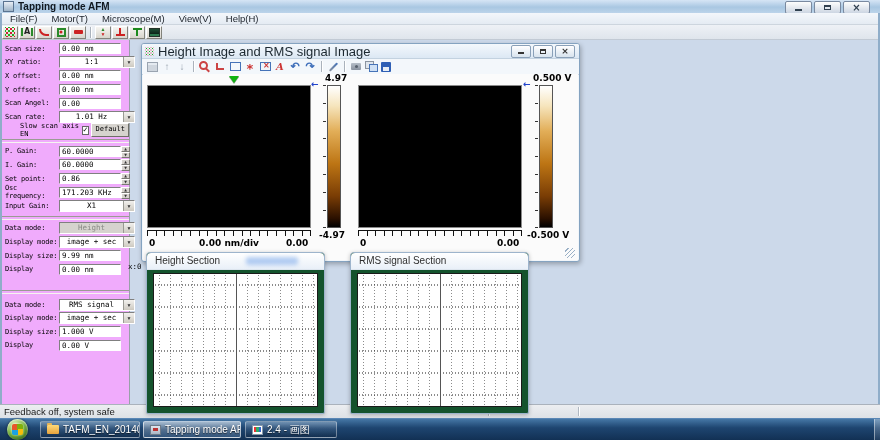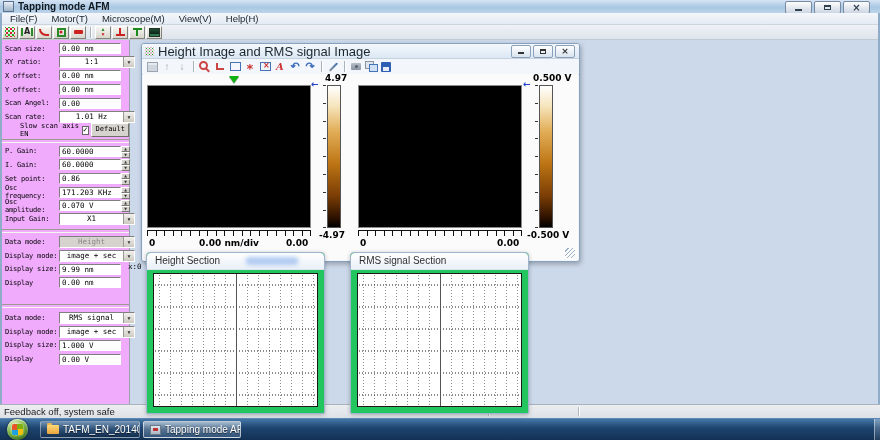--- a/index.html
+++ b/index.html
@@ -95,21 +95,21 @@
   .blk{position:absolute;background:#000;border:1px solid #8a8a8a;box-sizing:border-box;}
   .cbar{position:absolute;width:14px;height:143px;border:1px solid #555;box-sizing:border-box;background:linear-gradient(to bottom,#ffffff 0%,#f6e5bd 14%,#e2ae58 32%,#bd7514 55%,#7a3d05 78%,#2a1000 94%,#000 100%);}
   .cticks{position:absolute;width:3px;height:143px;background:repeating-linear-gradient(to bottom,#333 0 1px,transparent 1px 17.8px);}
   .ruler{position:absolute;height:5px;border-top:1px solid #111;background:repeating-linear-gradient(90deg,#111 0 1px,transparent 1px 8.6px);}
   .axlab{position:absolute;font:bold 9px "DejaVu Sans",sans-serif;color:#000;white-space:nowrap;}
   .scalelab{position:absolute;font:bold 9px "DejaVu Sans",sans-serif;color:#000;white-space:nowrap;}
   .tri-down{position:absolute;width:0;height:0;border-left:5px solid transparent;border-right:5px solid transparent;border-top:7px solid #10b410;filter:drop-shadow(0 1px 0 rgba(0,60,0,.5));}
   .barrow{position:absolute;font:bold 9px/9px "DejaVu Sans",sans-serif;color:#2244cc;}
   .grip{position:absolute;right:3px;bottom:2px;width:10px;height:10px;background:repeating-linear-gradient(135deg,transparent 0 2px,#9ab0c6 2px 3px);}
   
-  .secwin{position:absolute;width:179px;height:162px;background:#22c55e;border:1px solid #9db4cc;border-radius:4px 4px 2px 2px;box-shadow:0 1px 4px rgba(0,0,0,.25);z-index:30;box-sizing:border-box;}
+  .secwin{position:absolute;width:179px;height:162px;background:#14532d;border:1px solid #9db4cc;border-radius:4px 4px 2px 2px;box-shadow:0 1px 4px rgba(0,0,0,.25);z-index:30;box-sizing:border-box;}
   .secwin .stitle{height:16px;background:linear-gradient(#ffffff,#e9f0f8);border-bottom:1px solid #dde5ee;border-radius:4px 4px 0 0;font-size:10px;color:#303030;line-height:16px;padding-left:8px;position:relative;}
   .watermark{position:absolute;right:26px;top:4px;width:52px;height:8px;background:#6fa0e8;opacity:.5;filter:blur(2px);border-radius:2px;}
   .plot{position:absolute;left:6px;right:6px;top:20px;bottom:6px;border:1px solid #1a1a1a;background-color:#fff;background-image:radial-gradient(circle,rgba(45,45,45,.55) .6px,transparent 1px),radial-gradient(circle,rgba(45,45,45,.55) .6px,transparent 1px);background-size:11px 3px,3px 22px;}
   .plot::before{content:"";position:absolute;left:50%;top:0;bottom:0;width:1px;background:#555;}
   #xreadout{position:absolute;left:128px;top:262px;font:7.5px "DejaVu Sans Mono",monospace;color:#000;z-index:10;}
   
   #taskbar{position:absolute;left:0;top:418px;width:880px;height:22px;background:linear-gradient(#4577a6,#1e4570 40%,#112f52);border-top:1px solid #5a87b5;}
   #orb{position:absolute;left:7px;top:0px;width:21px;height:21px;border-radius:50%;background:radial-gradient(circle at 38% 30%,#eaf7c8,#7cb743 45%,#2e5d12 85%);box-shadow:inset 0 1px 2px rgba(255,255,255,.8),0 0 3px rgba(0,0,0,.6);}
   #orb::after{content:"";position:absolute;inset:5px;border-radius:2px;background:conic-gradient(#7fb00a 0 25%,#f5bd0c 0 50%,#1ba1e2 0 75%,#e8562a 0 100%);box-shadow:0 0 2px rgba(255,255,255,.7);}
   .tkbtn{position:absolute;top:2px;height:17px;border-radius:2px;border:1px solid rgba(255,255,255,.38);background:linear-gradient(rgba(255,255,255,.28),rgba(255,255,255,.08) 50%,rgba(0,0,0,.12));color:#fff;font-size:10px;display:flex;align-items:center;gap:4px;padding:0 6px;box-sizing:border-box;text-shadow:0 1px 1px rgba(0,0,0,.65);white-space:nowrap;overflow:hidden;}
@@ -240,28 +240,20 @@
         </div>
         <div class="srow">
           <span class="slabel">Osc frequency:</span>
           <input class="sinput" value="171.203 KHz" style="">
           <span class="spbtns">
             <i>▲</i>
             <i>▼</i>
           </span>
         </div>
         <div class="srow">
-          <span class="slabel">Osc amplitude:</span>
-          <input class="sinput" value="0.070 V" style="">
-          <span class="spbtns">
-            <i>▲</i>
-            <i>▼</i>
-          </span>
-        </div>
-        <div class="srow">
           <span class="slabel">Input Gain:</span>
           <span class="sselect">
             <span class="sval">X1</span>
             <span class="sarrow">▼</span>
           </span>
         </div>
       </div>
     <div class="gdiv" style="margin-top:3px;"></div>
     <div>
         <div class="srow">
@@ -396,20 +388,24 @@
   <div id="taskbar">
     <div id="orb"></div>
     <div class="tkbtn" style="left:40px;width:100px;">
       <span class="ico-folder"></span>
       <span>TAFM_EN_20140819</span>
     </div>
     <div class="tkbtn active" style="left:143px;width:98px;">
       <span class="ico-afm"></span>
       <span>Tapping mode AFM</span>
     </div>
+    <div class="tkbtn" style="left:245px;width:92px;">
+      <span class="ico-paint"></span>
+      <span>2.4 - 画图</span>
+    </div>
     <div id="tray">
       <span class="tr-kbd"></span>
       <span class="tr-flag">
           <span class="badge"></span>
         </span>
       <span class="tr-ime"></span>
       <span class="tr-net">
           <i style="height:3px"></i>
           <i style="height:5px"></i>
           <i style="height:7px"></i>

